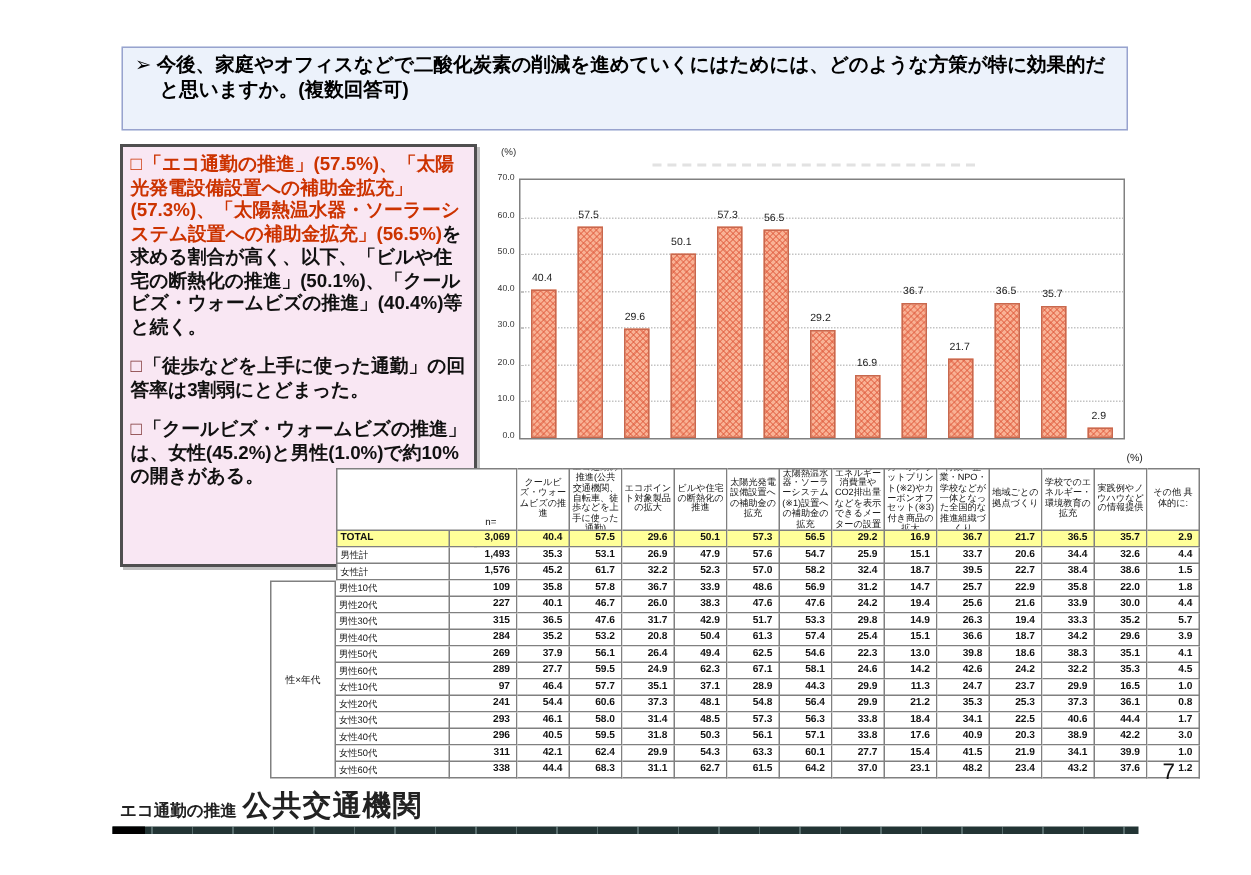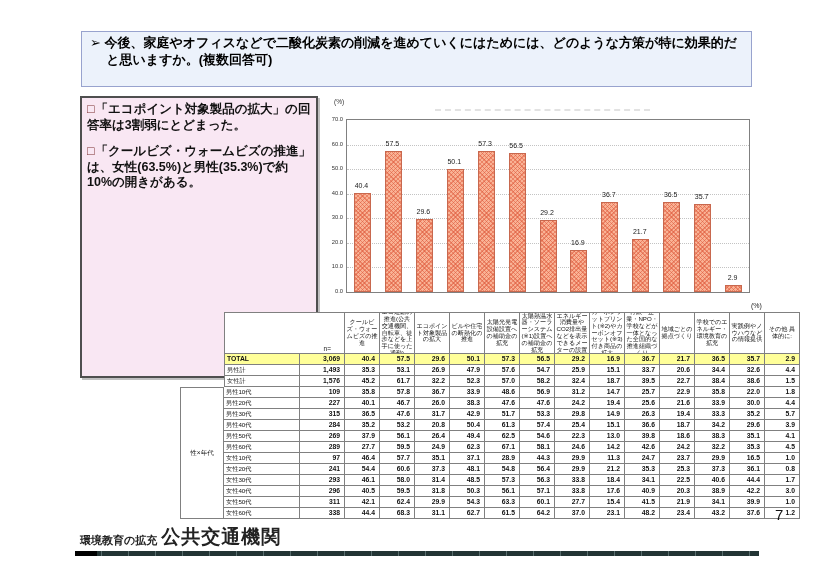--- a/index.html
+++ b/index.html
@@ -93,22 +93,23 @@
 </head>
 <body>
 
 <div class="slide">
 
   <div class="title-box">
     <div class="question">➢ 今後、家庭やオフィスなどで二酸化炭素の削減を進めていくにはためには、どのような方策が特に効果的だと思いますか。(複数回答可)</div>
   </div>
 
   <div class="comment-box" id="commentary">
-      <p><span class="bullet bullet-dark">□</span><span class="seg-black">「エコポイント対象製品の拡大」の回答率は3割弱にとどまった。</span></p>
-      <p><span class="bullet bullet-dark">□</span><span class="seg-black">「クールビズ・ウォームビズの推進」は、女性(63.5%)と男性(35.3%)で約10%の開きがある。</span></p>
+      <p><span class="bullet bullet-red">□</span><span class="seg-red">「エコ通勤の推進」(57.5%)、「太陽光発電設備設置への補助金拡充」(57.3%)、「太陽熱温水器・ソーラーシステム設置への補助金拡充」(56.5%)</span><span class="seg-black">を求める割合が高く、以下、「ビルや住宅の断熱化の推進」(50.1%)、「クールビズ・ウォームビズの推進」(40.4%)等と続く。</span></p>
+      <p><span class="bullet bullet-dark">□</span><span class="seg-black">「徒歩などを上手に使った通勤」の回答率は3割弱にとどまった。</span></p>
+      <p><span class="bullet bullet-dark">□</span><span class="seg-black">「クールビズ・ウォームビズの推進」は、女性(45.2%)と男性(1.0%)で約10%の開きがある。</span></p>
     </div>
 
   <div class="chart" id="chart">
     <div class="chart-unit">(%)</div>
     <div class="ghost-title"></div>
     <div class="plot" id="plot">
         <div class="gridline" style="top: 147.429px;"></div>
         <div class="gridline" style="top: 122.857px;"></div>
         <div class="gridline" style="top: 98.2857px;"></div>
         <div class="gridline" style="top: 73.7143px;"></div>
@@ -389,19 +390,19 @@
       <div class="cell vcell" style="left: 375px; top: 196px; width: 35px; height: 11px;">37.0</div>
       <div class="cell vcell" style="left: 410px; top: 196px; width: 35px; height: 11px;">23.1</div>
       <div class="cell vcell" style="left: 445px; top: 196px; width: 35px; height: 11px;">48.2</div>
       <div class="cell vcell" style="left: 480px; top: 196px; width: 35px; height: 11px;">23.4</div>
       <div class="cell vcell" style="left: 515px; top: 196px; width: 35px; height: 11px;">43.2</div>
       <div class="cell vcell" style="left: 550px; top: 196px; width: 35px; height: 11px;">37.6</div>
       <div class="cell vcell" style="left: 585px; top: 196px; width: 35px; height: 11px;">1.2</div>
     </div>
 
   <div class="footer">
-    <span class="org-small">環境教育の拡充</span>
+    <span class="org-small">エコ通勤の推進</span>
     <span class="org-large">公共交通機関</span>
   </div>
   <div class="page-num">7</div>
   <div class="footer-bar"></div>
 
 </div>
 
 </body></html>

